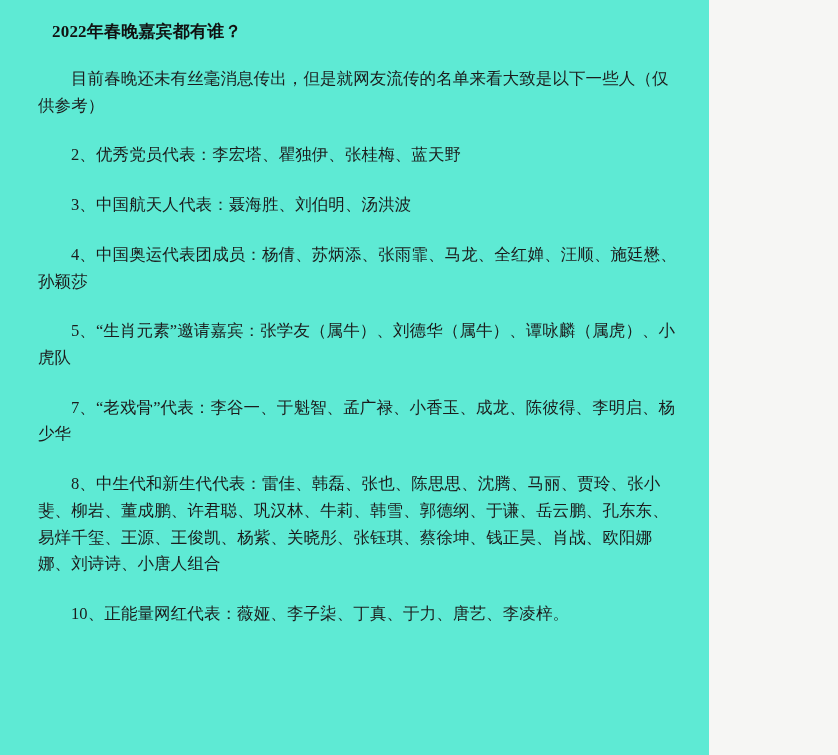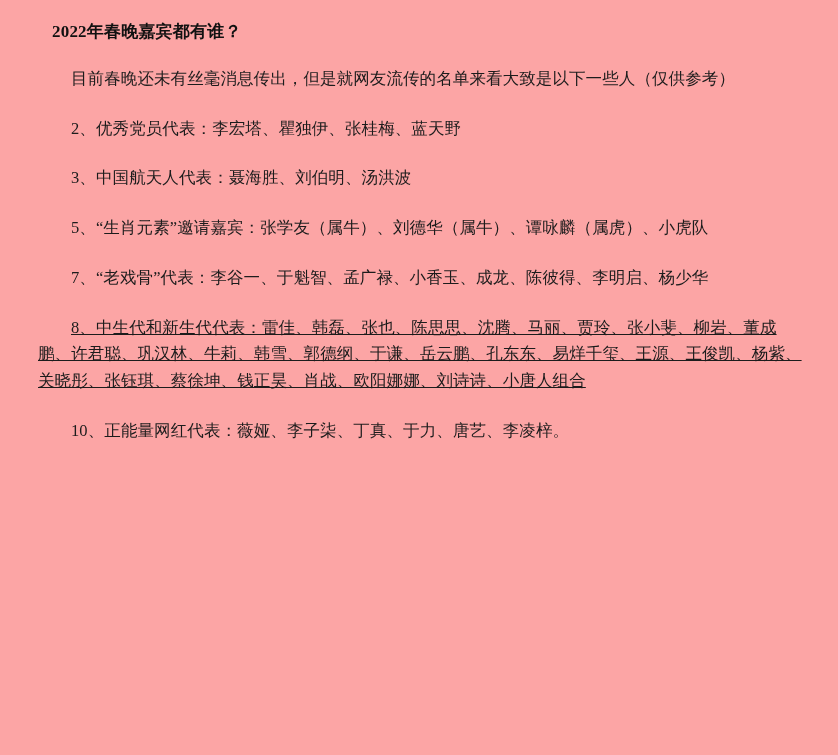--- a/index.html
+++ b/index.html
@@ -9,53 +9,53 @@
   body {
     width: 838px;
     height: 755px;
     background: #f6f6f4;
     font-family: "Liberation Serif", "DejaVu Serif", serif;
     color: #1a1a1a;
     overflow: hidden;
   }
   .page {
     box-sizing: border-box;
-    width: 838px;
+    width: 709px;
     height: 755px;
     padding: 14px 30px 0 30px;
-    background: #fca5a5;
+    background: #5eead4;
   }
   .title {
     font-size: 17px;
     font-weight: bold;
     color: #111;
     margin: 6px 0 0 22px;
     letter-spacing: 0.2px;
   }
   .para {
     font-size: 16.5px;
     line-height: 1.62;
     color: #1c1c1c;
     margin: 23px 0 0 8px;
     text-indent: 2em;
     letter-spacing: 0.1px;
   }
   .para.wrapline {
     text-indent: 2em;
-    text-decoration: underline;
   }
 </style>
 </head>
 <body>
 
 <div class="page">
 
   <h1 class="title">2022年春晚嘉宾都有谁？</h1>
 
   <p class="para">目前春晚还未有丝毫消息传出，但是就网友流传的名单来看大致是以下一些人（仅供参考）</p>
   <p class="para">2、优秀党员代表：李宏塔、瞿独伊、张桂梅、蓝天野</p>
   <p class="para">3、中国航天人代表：聂海胜、刘伯明、汤洪波</p>
+  <p class="para">4、中国奥运代表团成员：杨倩、苏炳添、张雨霏、马龙、全红婵、汪顺、施廷懋、孙颖莎</p>
   <p class="para">5、“生肖元素”邀请嘉宾：张学友（属牛）、刘德华（属牛）、谭咏麟（属虎）、小虎队</p>
   <p class="para">7、“老戏骨”代表：李谷一、于魁智、孟广禄、小香玉、成龙、陈彼得、李明启、杨少华</p>
   <p class="para wrapline">8、中生代和新生代代表：雷佳、韩磊、张也、陈思思、沈腾、马丽、贾玲、张小斐、柳岩、董成鹏、许君聪、巩汉林、牛莉、韩雪、郭德纲、于谦、岳云鹏、孔东东、易烊千玺、王源、王俊凯、杨紫、关晓彤、张钰琪、蔡徐坤、钱正昊、肖战、欧阳娜娜、刘诗诗、小唐人组合</p>
   <p class="para">10、正能量网红代表：薇娅、李子柒、丁真、于力、唐艺、李凌梓。</p>
 
 </div>
 
 </body></html>

